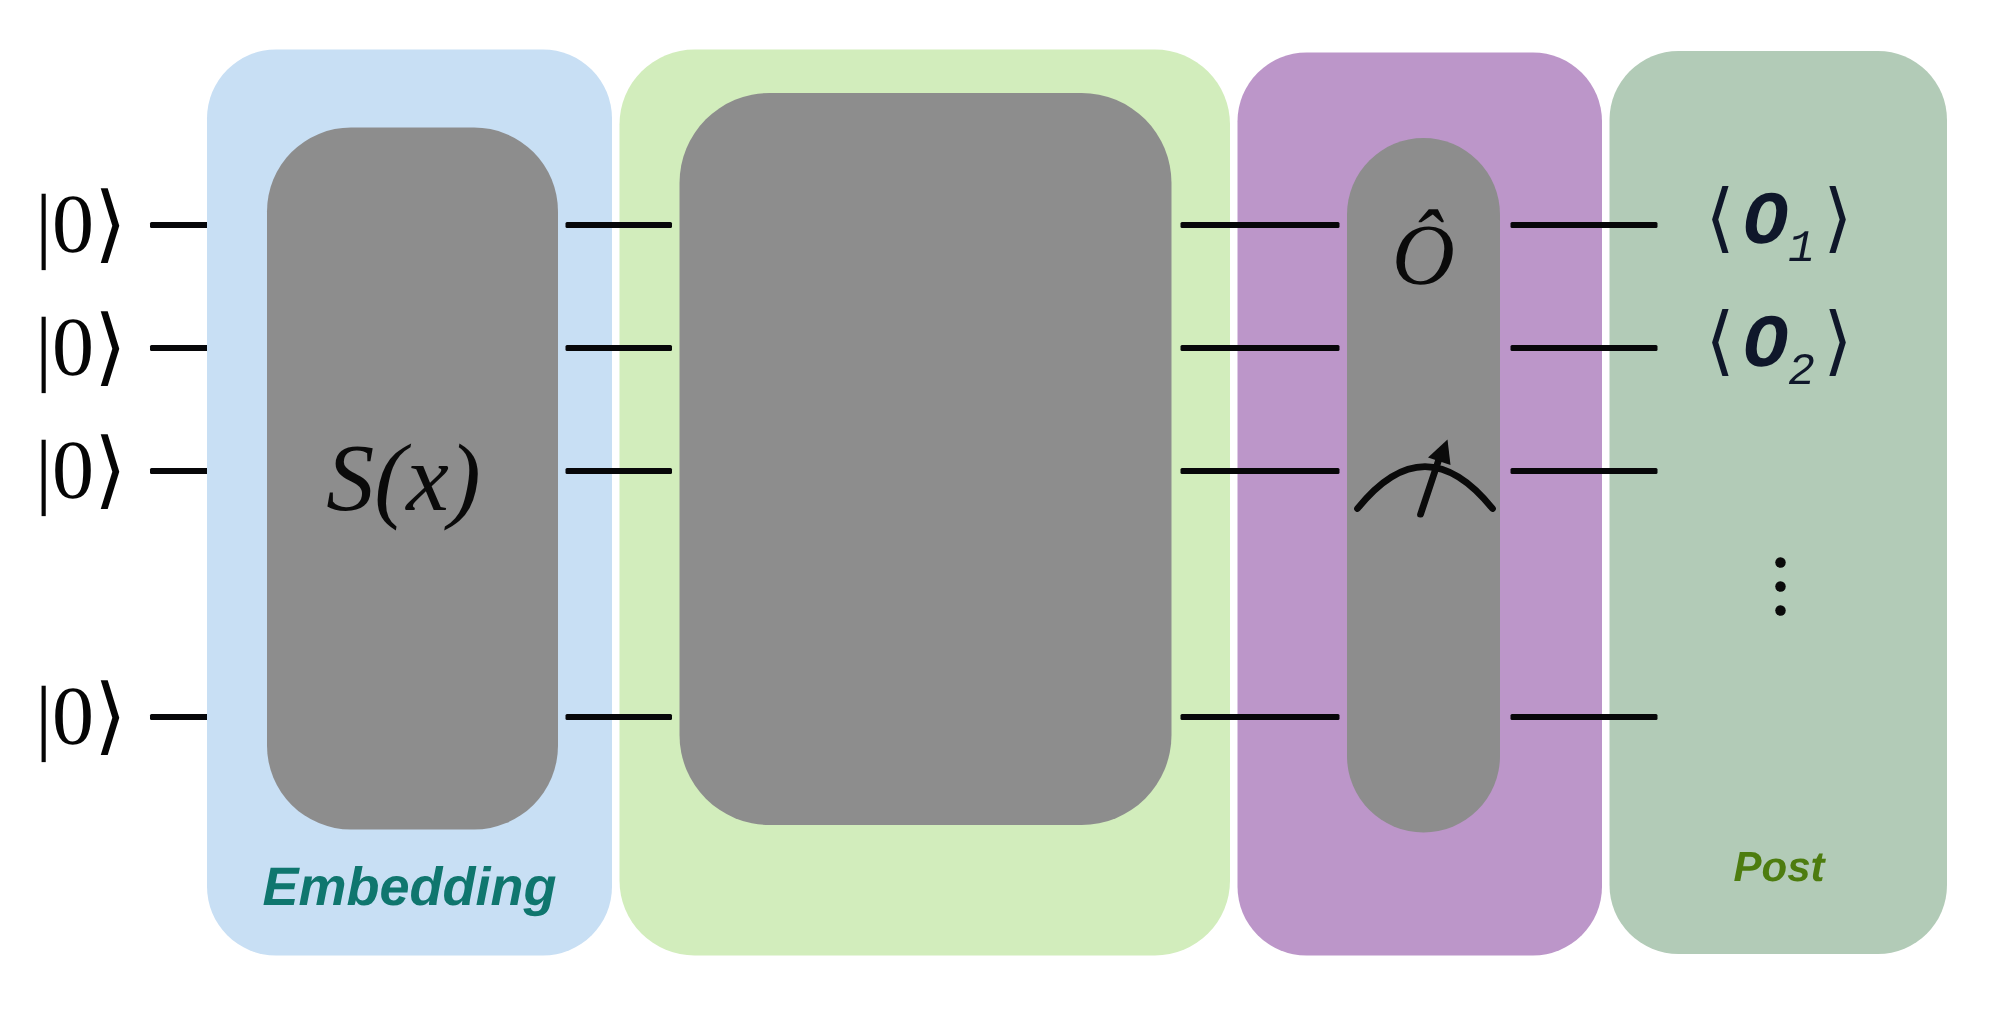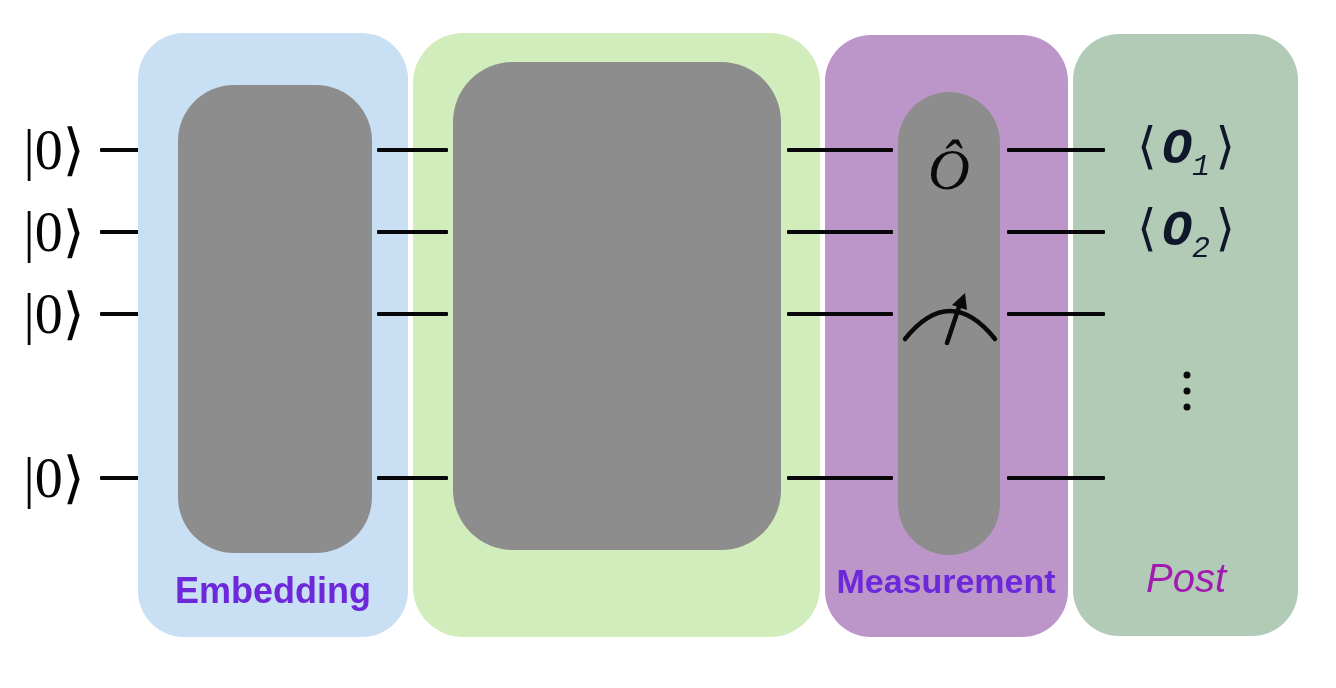--- a/index.html
+++ b/index.html
@@ -16,24 +16,24 @@
   .bg-post{left:1073px;top:34px;width:225px;height:602px;border-radius:46px;background:#B2CBB7;}
   .gate{position:absolute;background:#8D8D8D;}
   .gate-embedding{left:178px;top:85px;width:194px;height:468px;border-radius:56px;}
   .gate-ansatz{left:453px;top:62px;width:328px;height:488px;border-radius:60px;}
   .gate-measurement{left:898px;top:92px;width:102px;height:463px;border-radius:51px;}
   .gatelabel{position:absolute;transform:translate(-50%,-50%);
        font-family:"Liberation Serif","DejaVu Serif","DejaVu Sans",serif;
        font-style:italic;font-size:64px;color:#0a0a0a;white-space:nowrap;line-height:1;}
   .obs{font-size:58px;}
   .stagelabel{position:absolute;transform:translate(-50%,-50%);
-       font-weight:bold;font-size:36px;color:#6d28d9;white-space:nowrap;text-align:center;}
+       font-weight:bold;font-style:italic;font-size:36px;color:#0f766e;white-space:nowrap;text-align:center;}
   .stagelabel-meas{font-size:34px;}
   .postlabel{position:absolute;transform:translate(-50%,-50%);text-align:center;
-       font-weight:normal;font-style:italic;font-size:40px;line-height:40px;color:#a21caf;}
+       font-weight:bold;font-style:italic;font-size:28px;line-height:40px;color:#4d7c0f;}
   .output{position:absolute;transform:translate(-50%,-50%);white-space:nowrap;
        font-family:Liberation Mono, monospace;
        font-size:50px;color:#0f172a;line-height:1;}
   .output .sym{font-style:italic;font-weight:bold;}
   .output sub{font-size:30px;font-style:italic;line-height:0;vertical-align:-12px;}
   .vdots{position:absolute;left:1187px;top:391px;transform:translate(-50%,-50%);}
   .vdots .dot{width:7px;height:7px;border-radius:50%;background:#0a0a0a;margin:9px auto;}
   .gauge{position:absolute;left:901px;top:287px;}
 </style>
 </head>
@@ -65,32 +65,32 @@
   <div class="wire" style="left:787px;top:230px;width:106px;"></div>
   <div class="wire" style="left:787px;top:312px;width:106px;"></div>
   <div class="wire" style="left:787px;top:476px;width:106px;"></div>
 
   <div class="wire" style="left:1007px;top:148px;width:98px;"></div>
   <div class="wire" style="left:1007px;top:230px;width:98px;"></div>
   <div class="wire" style="left:1007px;top:312px;width:98px;"></div>
   <div class="wire" style="left:1007px;top:476px;width:98px;"></div>
 
   <div class="gate gate-embedding"></div>
+  <div class="gatelabel" style="left:269px;top:319px;">S(x)</div>
   <div class="stagelabel" style="left:273px;top:591px;">Embedding</div>
 
   <div class="gate gate-ansatz"></div>
 
   <div class="gate gate-measurement"></div>
   <div class="gatelabel obs" style="left:949px;top:170px;">Ô</div>
   <svg class="gauge" width="98" height="58" viewBox="0 0 98 58">
     <path d="M 4 52 Q 49 -4 94 52" fill="none" stroke="#0a0a0a" stroke-width="4.5" stroke-linecap="round"></path>
     <path d="M 46 56 L 58 20" fill="none" stroke="#0a0a0a" stroke-width="4.5" stroke-linecap="round"></path>
     <polygon points="64,6 66,23 51,18" fill="#0a0a0a"></polygon>
   </svg>
-  <div class="stagelabel stagelabel-meas" style="left:946px;top:581px;">Measurement</div>
 
   <div class="output" style="left:1186px;top:150px;"><span>⟨</span><span class="sym">O</span><sub>1</sub><span>⟩</span></div>
   <div class="output" style="left:1186px;top:232px;"><span>⟨</span><span class="sym">O</span><sub>2</sub><span>⟩</span></div>
   <div class="vdots">
     <div class="dot"></div>
       <div class="dot"></div>
       <div class="dot"></div>
   </div>
   <div class="postlabel" style="left:1186px;top:578px;">
     <div>Post</div>

